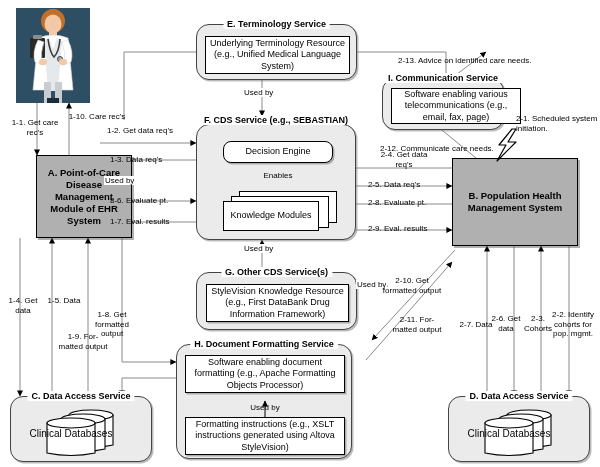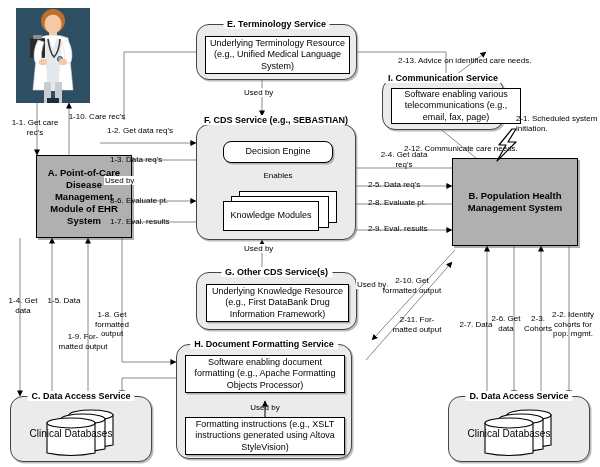--- a/index.html
+++ b/index.html
@@ -173,21 +173,21 @@
       <div class="front" style="left:0;top:10px;width:96px;height:30px;">
         <span>Knowledge Modules</span>
       </div>
     </div>
   </div>
   <div class="usedby" style="left:243px;top:244px;">Used by</div>
 
   <div class="node svc" style="left:196px;top:272px;width:161px;height:58px;">
     <div class="svc-title">G. Other CDS Service(s)</div>
     <div class="wbox sh" style="left:9px;top:11px;width:143px;height:38px;">
-      <span>Underlying Knowledge Resource (e.g., First DataBank Drug Information Framework)</span>
+      <span>StyleVision Knowledge Resource (e.g., First DataBank Drug Information Framework)</span>
     </div>
   </div>
 
   <div class="node svc" style="left:176px;top:344px;width:176px;height:115px;">
     <div class="svc-title">H. Document Formatting Service</div>
     <div class="wbox sh" style="left:8px;top:10px;width:160px;height:38px;">
       <span>Software enabling document formatting (e.g., Apache Formatting Objects Processor)</span>
     </div>
     <div class="lbl" style="left:48px;top:58px;width:80px;">Used by</div>
     <svg style="position:absolute;left:0;top:0;width:176px;height:115px;overflow:visible;">
@@ -263,16 +263,16 @@
   <div class="lbl" style="left:548px;top:310px;width:50px;">2-2. Identify cohorts for pop. mgmt.</div>
   <div class="lbl" style="left:520px;top:314px;width:36px;">2-3. Cohorts</div>
   <div class="lbl" style="left:372px;top:150px;width:64px;">2-4. Get data req's</div>
   <div class="lbl left" style="left:368px;top:180px;width:86px;">2-5. Data req's</div>
   <div class="lbl" style="left:488px;top:314px;width:36px;">2-6. Get data</div>
   <div class="lbl" style="left:455px;top:320px;width:42px;">2-7. Data</div>
   <div class="lbl left" style="left:368px;top:198px;width:86px;">2-8. Evaluate pt.</div>
   <div class="lbl left" style="left:368px;top:224px;width:86px;">2-9. Eval. results</div>
   <div class="lbl" style="left:382px;top:276px;width:60px;">2-10. Get formatted output</div>
   <div class="lbl" style="left:388px;top:315px;width:58px;">2-11. For- matted output</div>
-  <div class="lbl left" style="left:404px;top:144px;width:140px;">2-12. Communicate care needs.</div>
+  <div class="lbl left" style="left:380px;top:144px;width:140px;">2-12. Communicate care needs.</div>
   <div class="lbl left" style="left:398px;top:56px;width:180px;">2-13. Advice on identified care needs.</div>
 
 </div>
 
 </body></html>

